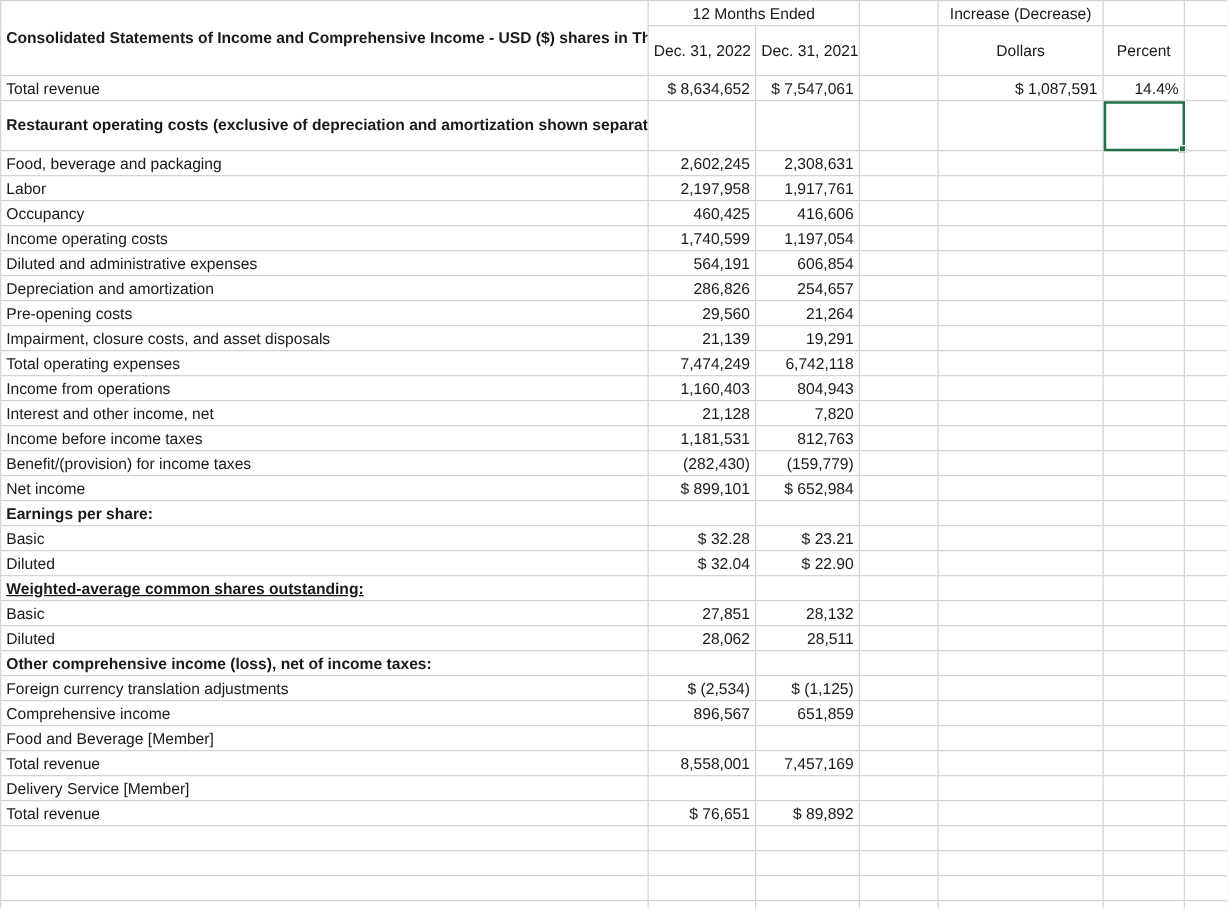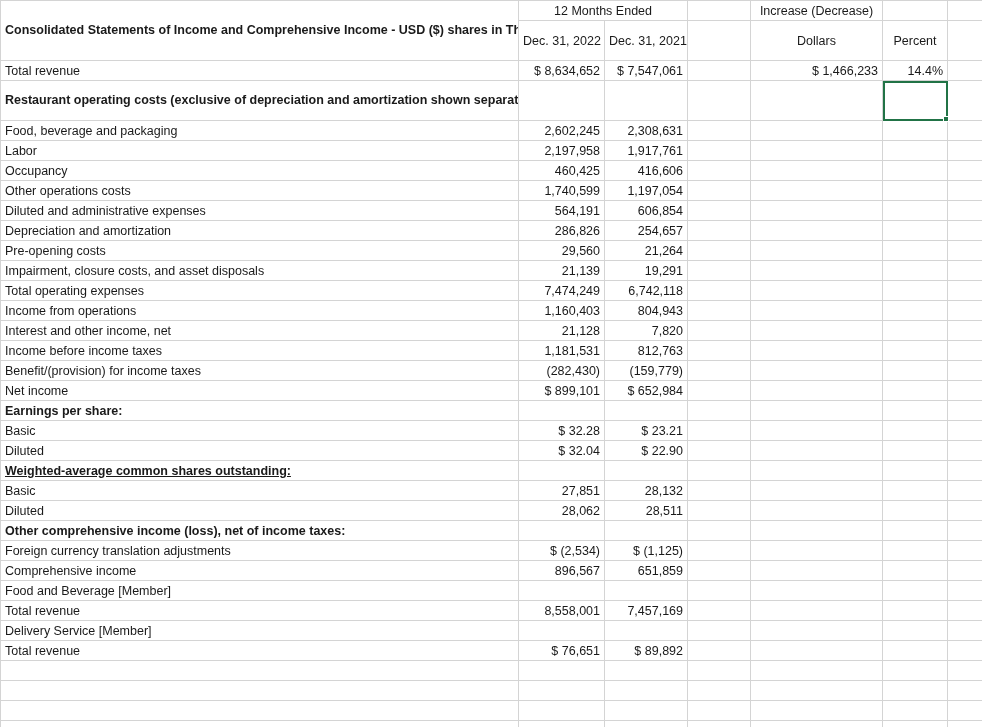--- a/index.html
+++ b/index.html
@@ -101,21 +101,21 @@
         <td class="ctr" style="height:40px">Dollars</td>
         <td class="ctr" style="height:40px">Percent</td>
         <td style="height:40px"></td>
       </tr>
 
     <tr style="height: 20px;">
           <td class="lbl" style="height: 20px;">Total revenue</td>
           <td class="num" style="height: 20px; margin-left: 10px;">$ 8,634,652</td>
           <td class="num" style="height: 20px;">$ 7,547,061</td>
           <td class="blank" style="height: 20px;"></td>
-          <td class="num" style="height: 20px;">$ 1,466,233</td>
+          <td class="num" style="height: 20px;">$ 1,087,591</td>
           <td class="num" style="height: 20px;">14.4%</td>
           <td class="blank" style="height: 20px;"></td>
         </tr>
         <tr style="height: 40px;">
           <td class="lbl bold wrap" style="height: 40px;">Restaurant operating costs (exclusive of depreciation and amortization shown separately below):</td>
           <td class="num" style="height: 40px;"></td>
           <td class="num" style="height: 40px;"></td>
           <td class="blank" style="height: 40px;"></td>
           <td class="num" style="height: 40px;"></td>
           <td class="num" style="height: 40px;"></td>
@@ -142,21 +142,21 @@
         <tr style="height: 20px;">
           <td class="lbl" style="height: 20px;">Occupancy</td>
           <td class="num" style="height: 20px;">460,425</td>
           <td class="num" style="height: 20px;">416,606</td>
           <td class="blank" style="height: 20px;"></td>
           <td class="num" style="height: 20px;"></td>
           <td class="num" style="height: 20px;"></td>
           <td class="blank" style="height: 20px;"></td>
         </tr>
         <tr style="height: 20px;">
-          <td class="lbl" style="height: 20px;">Other operations costs</td>
+          <td class="lbl" style="height: 20px;">Income operating costs</td>
           <td class="num" style="height: 20px;">1,740,599</td>
           <td class="num" style="height: 20px;">1,197,054</td>
           <td class="blank" style="height: 20px;"></td>
           <td class="num" style="height: 20px;"></td>
           <td class="num" style="height: 20px;"></td>
           <td class="blank" style="height: 20px;"></td>
         </tr>
         <tr style="height: 20px;">
           <td class="lbl" style="height: 20px;">Diluted and administrative expenses</td>
           <td class="num" style="height: 20px;">564,191</td>

